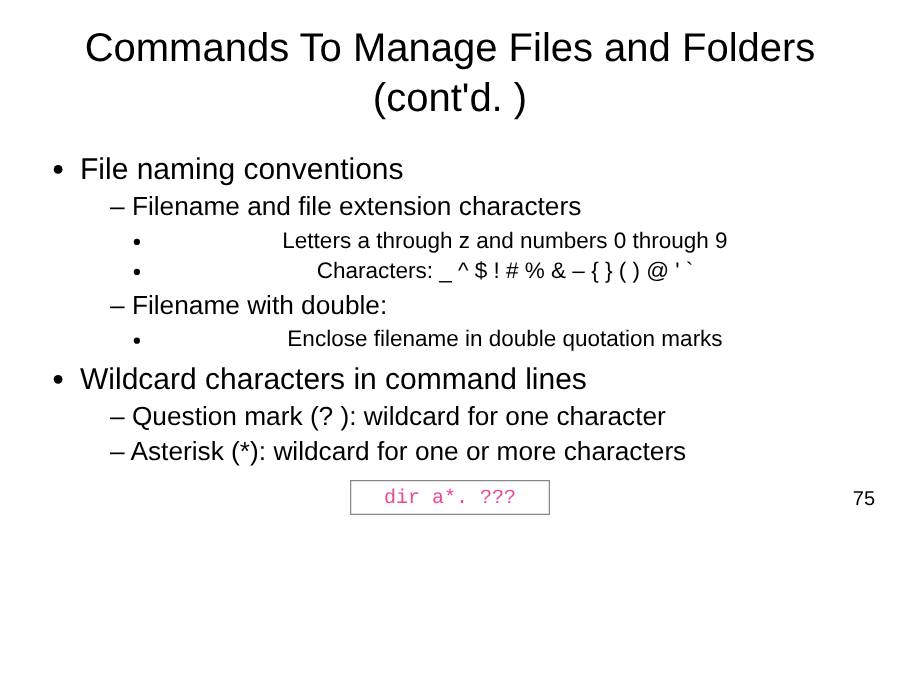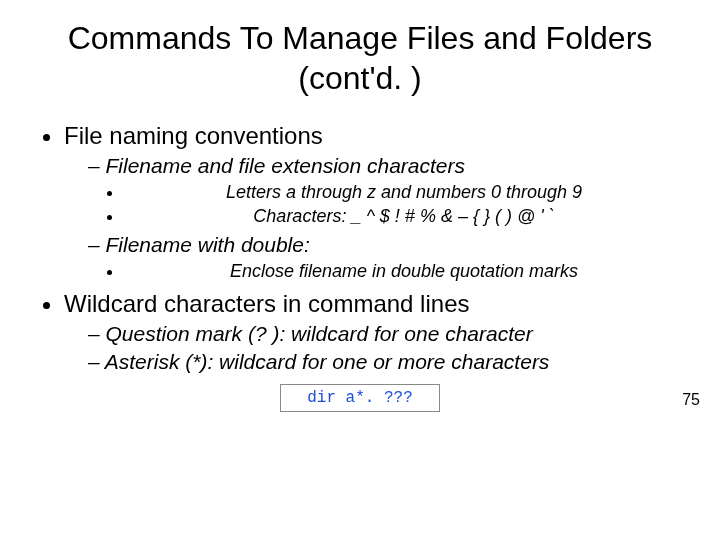--- a/index.html
+++ b/index.html
@@ -36,21 +36,20 @@
     margin-bottom: 6px;
   }
   ul.lvl2 {
     list-style: none;
     margin: 4px 0 8px 0;
     padding-left: 24px;
     font-size: 21px;
   }
   ul.lvl2 > li {
     margin-bottom: 4px;
-    font-style: italic;
   }
   ul.lvl2 > li::before {
     content: "– ";
   }
   ul.lvl3 {
     list-style: disc;
     margin: 4px 0 6px 0;
     padding-left: 36px;
     font-size: 18px;
     text-align: center;
@@ -61,21 +60,21 @@
   .codebox-wrap {
     text-align: center;
     margin-top: 10px;
   }
   .codebox {
     display: inline-block;
     border: 1px solid #888;
     padding: 4px 26px;
     font-family: "Courier New", Courier, monospace;
     font-size: 16px;
-    color: #1d4ed8;
+    color: #ec4899;
     background: #fff;
   }
   .pagenum {
     position: absolute;
     right: 20px;
     bottom: 14px;
     font-size: 16px;
   }
 </style>
 </head>

